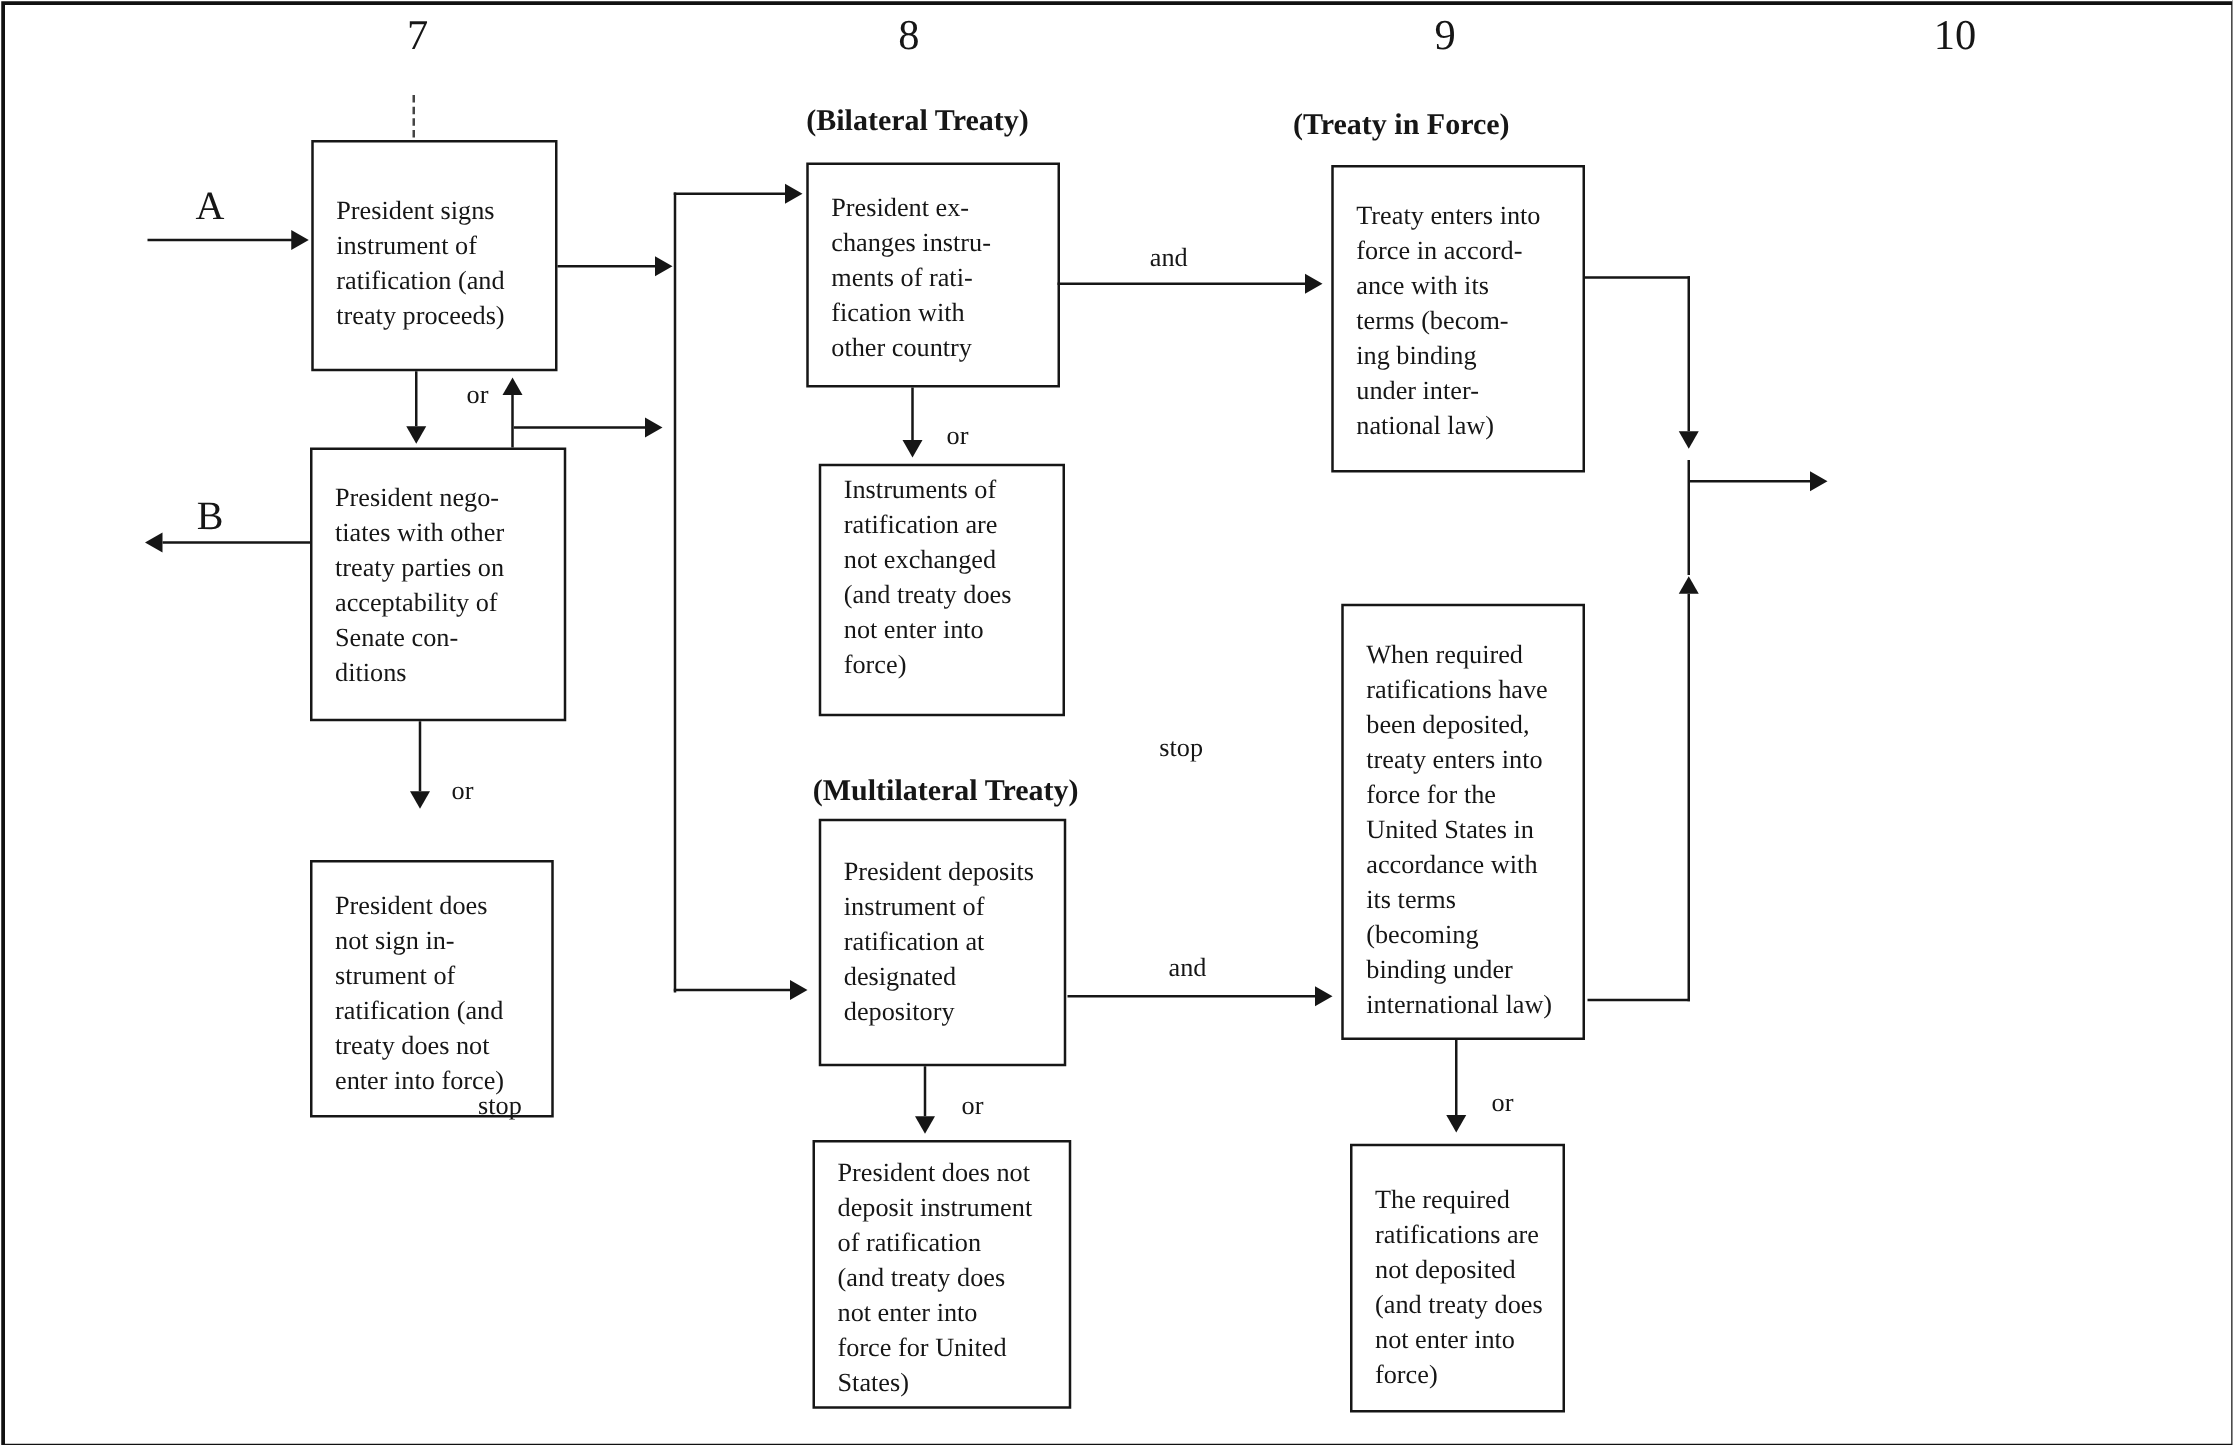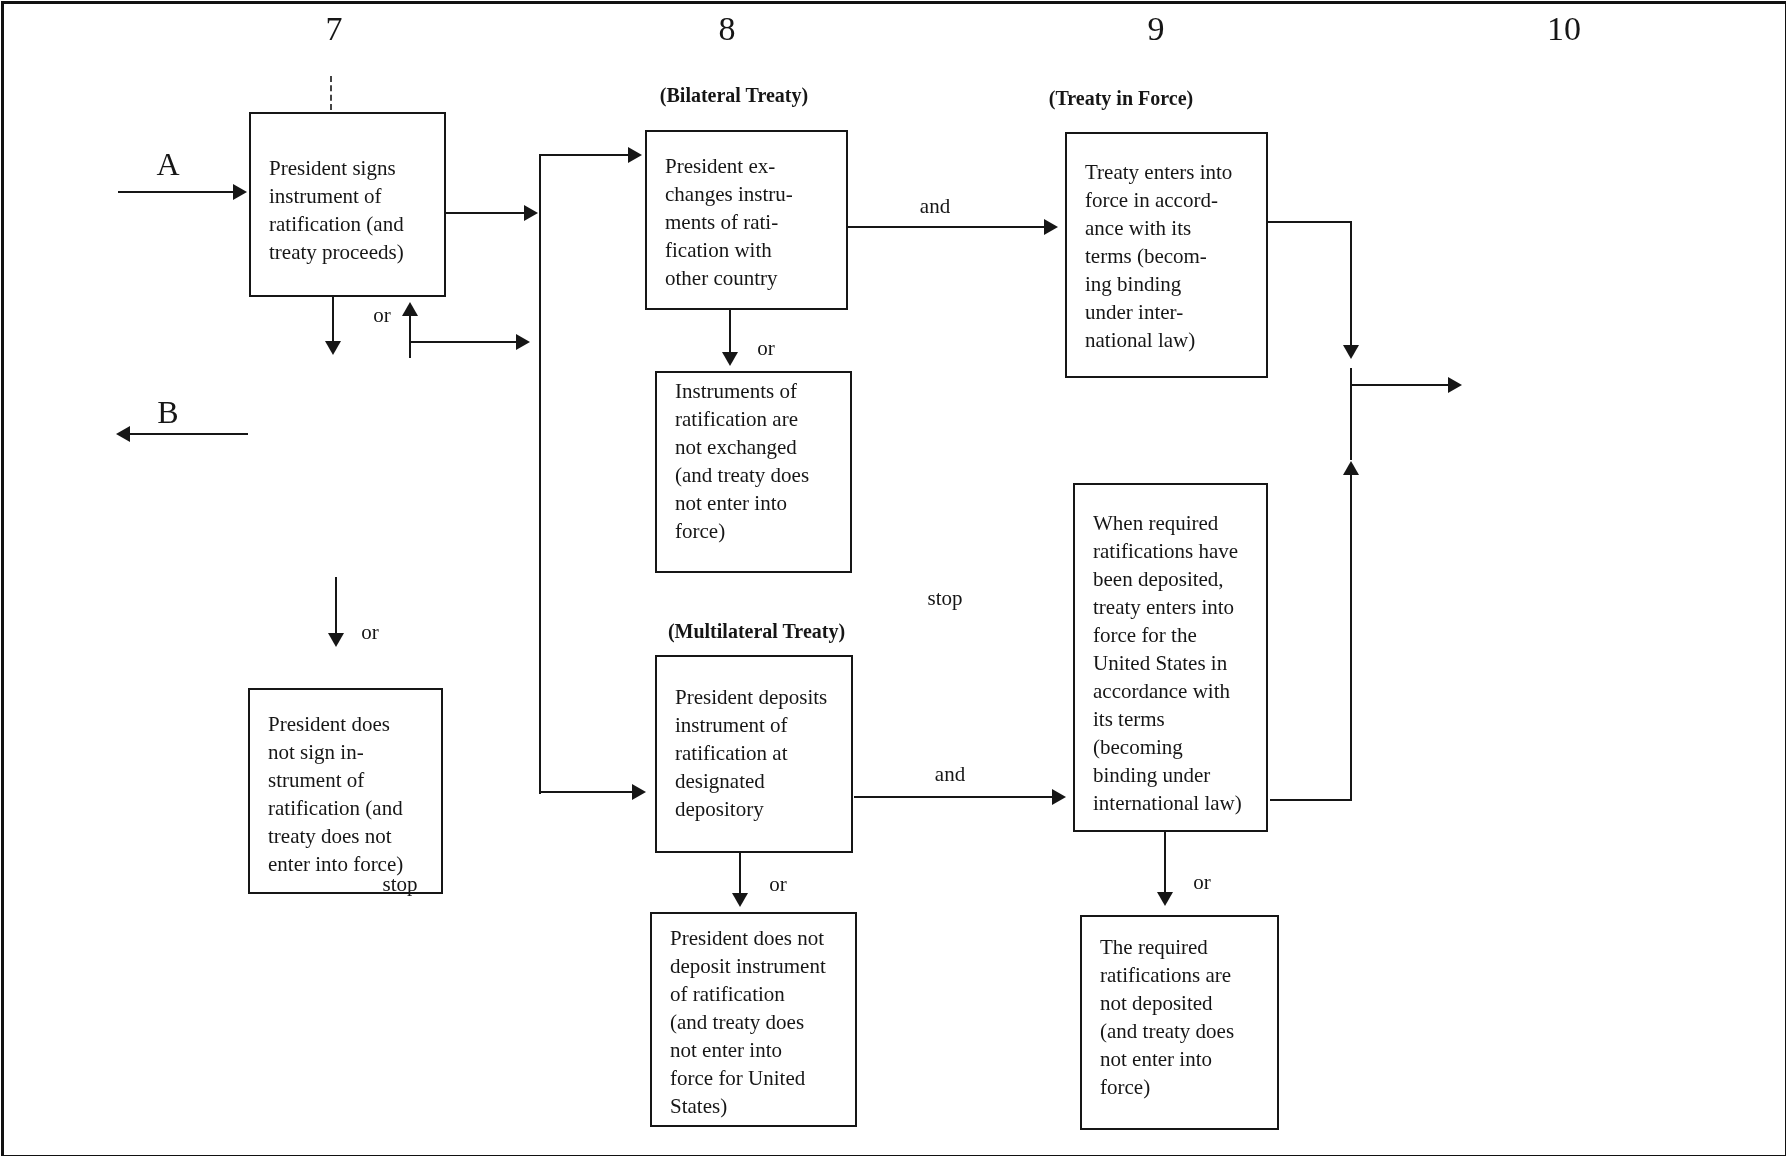--- a/index.html
+++ b/index.html
@@ -3,21 +3,21 @@
 <meta charset="utf-8">
 <style>
   html,body{margin:0;padding:0;background:#888;}
   .canvas{
     position:relative;width:1786px;height:1156px;background:#ffffff;
     font-family:"Liberation Serif","DejaVu Serif",serif;color:#161616;
     overflow:hidden;
   }
   .frame{position:absolute;left:1px;top:1px;width:1781px;height:1151px;border:3px solid #111;}
   .colhead{position:absolute;font-size:34px;text-align:center;width:80px;}
-  .seclabel{position:absolute;font-weight:bold;font-size:20px;text-align:center;white-space:nowrap;}
+  .seclabel{position:absolute;font-weight:bold;font-size:24px;text-align:center;white-space:nowrap;}
   .entry{position:absolute;font-size:32px;text-align:center;width:56px;}
   .box{
     position:absolute;box-sizing:border-box;border:2px solid #161616;background:#fff;
     font-size:21px;line-height:28px;white-space:pre-line;
     padding:24px 6px 0 18px;
   }
   .elabel{position:absolute;font-size:21px;text-align:center;width:60px;}
   .hline{position:absolute;height:2px;background:#161616;}
   .vline{position:absolute;width:2px;background:#161616;}
   .vdash{position:absolute;width:0;border-left:2px dashed #444;}
@@ -42,20 +42,26 @@
   <div class="seclabel" style="left:1021px;top:87px;width:200px;">(Treaty in Force)</div>
   <div class="seclabel" style="left:644px;top:620px;width:225px;">(Multilateral Treaty)</div>
 
   <div class="entry" style="left:140px;top:146px;">A</div>
   <div class="entry" style="left:140px;top:394px;">B</div>
 
   <div class="box" style="left:249px;top:112px;width:197px;height:185px;padding-top:40px;">President signs
 instrument of
 ratification (and
 treaty proceeds)</div>
+  <div class="box" style="left:248px;top:358px;width:205px;height:219px;padding-top:24px;">President nego-
+tiates with other
+treaty parties on
+acceptability of
+Senate con-
+ditions</div>
   <div class="box" style="left:248px;top:688px;width:195px;height:206px;padding-top:20px;">President does
 not sign in-
 strument of
 ratification (and
 treaty does not
 enter into force)</div>
   <div class="box" style="left:645px;top:130px;width:203px;height:180px;padding-top:20px;">President ex-
 changes instru-
 ments of rati-
 fication with
@@ -89,21 +95,21 @@
 ratifications have
 been deposited,
 treaty enters into
 force for the
 United States in
 accordance with
 its terms
 (becoming
 binding under
 international law)</div>
-  <div class="box" style="left:1080px;top:915px;width:199px;height:215px;padding-top:16px;">The required
+  <div class="box" style="left:1080px;top:915px;width:172px;height:215px;padding-top:28px;">The required
 ratifications are
 not deposited
 (and treaty does
 not enter into
 force)</div>
 
   <div class="elabel" style="left:352px;top:303px;">or</div>
   <div class="elabel" style="left:340px;top:620px;">or</div>
   <div class="elabel" style="left:736px;top:336px;">or</div>
   <div class="elabel" style="left:748px;top:872px;">or</div>

